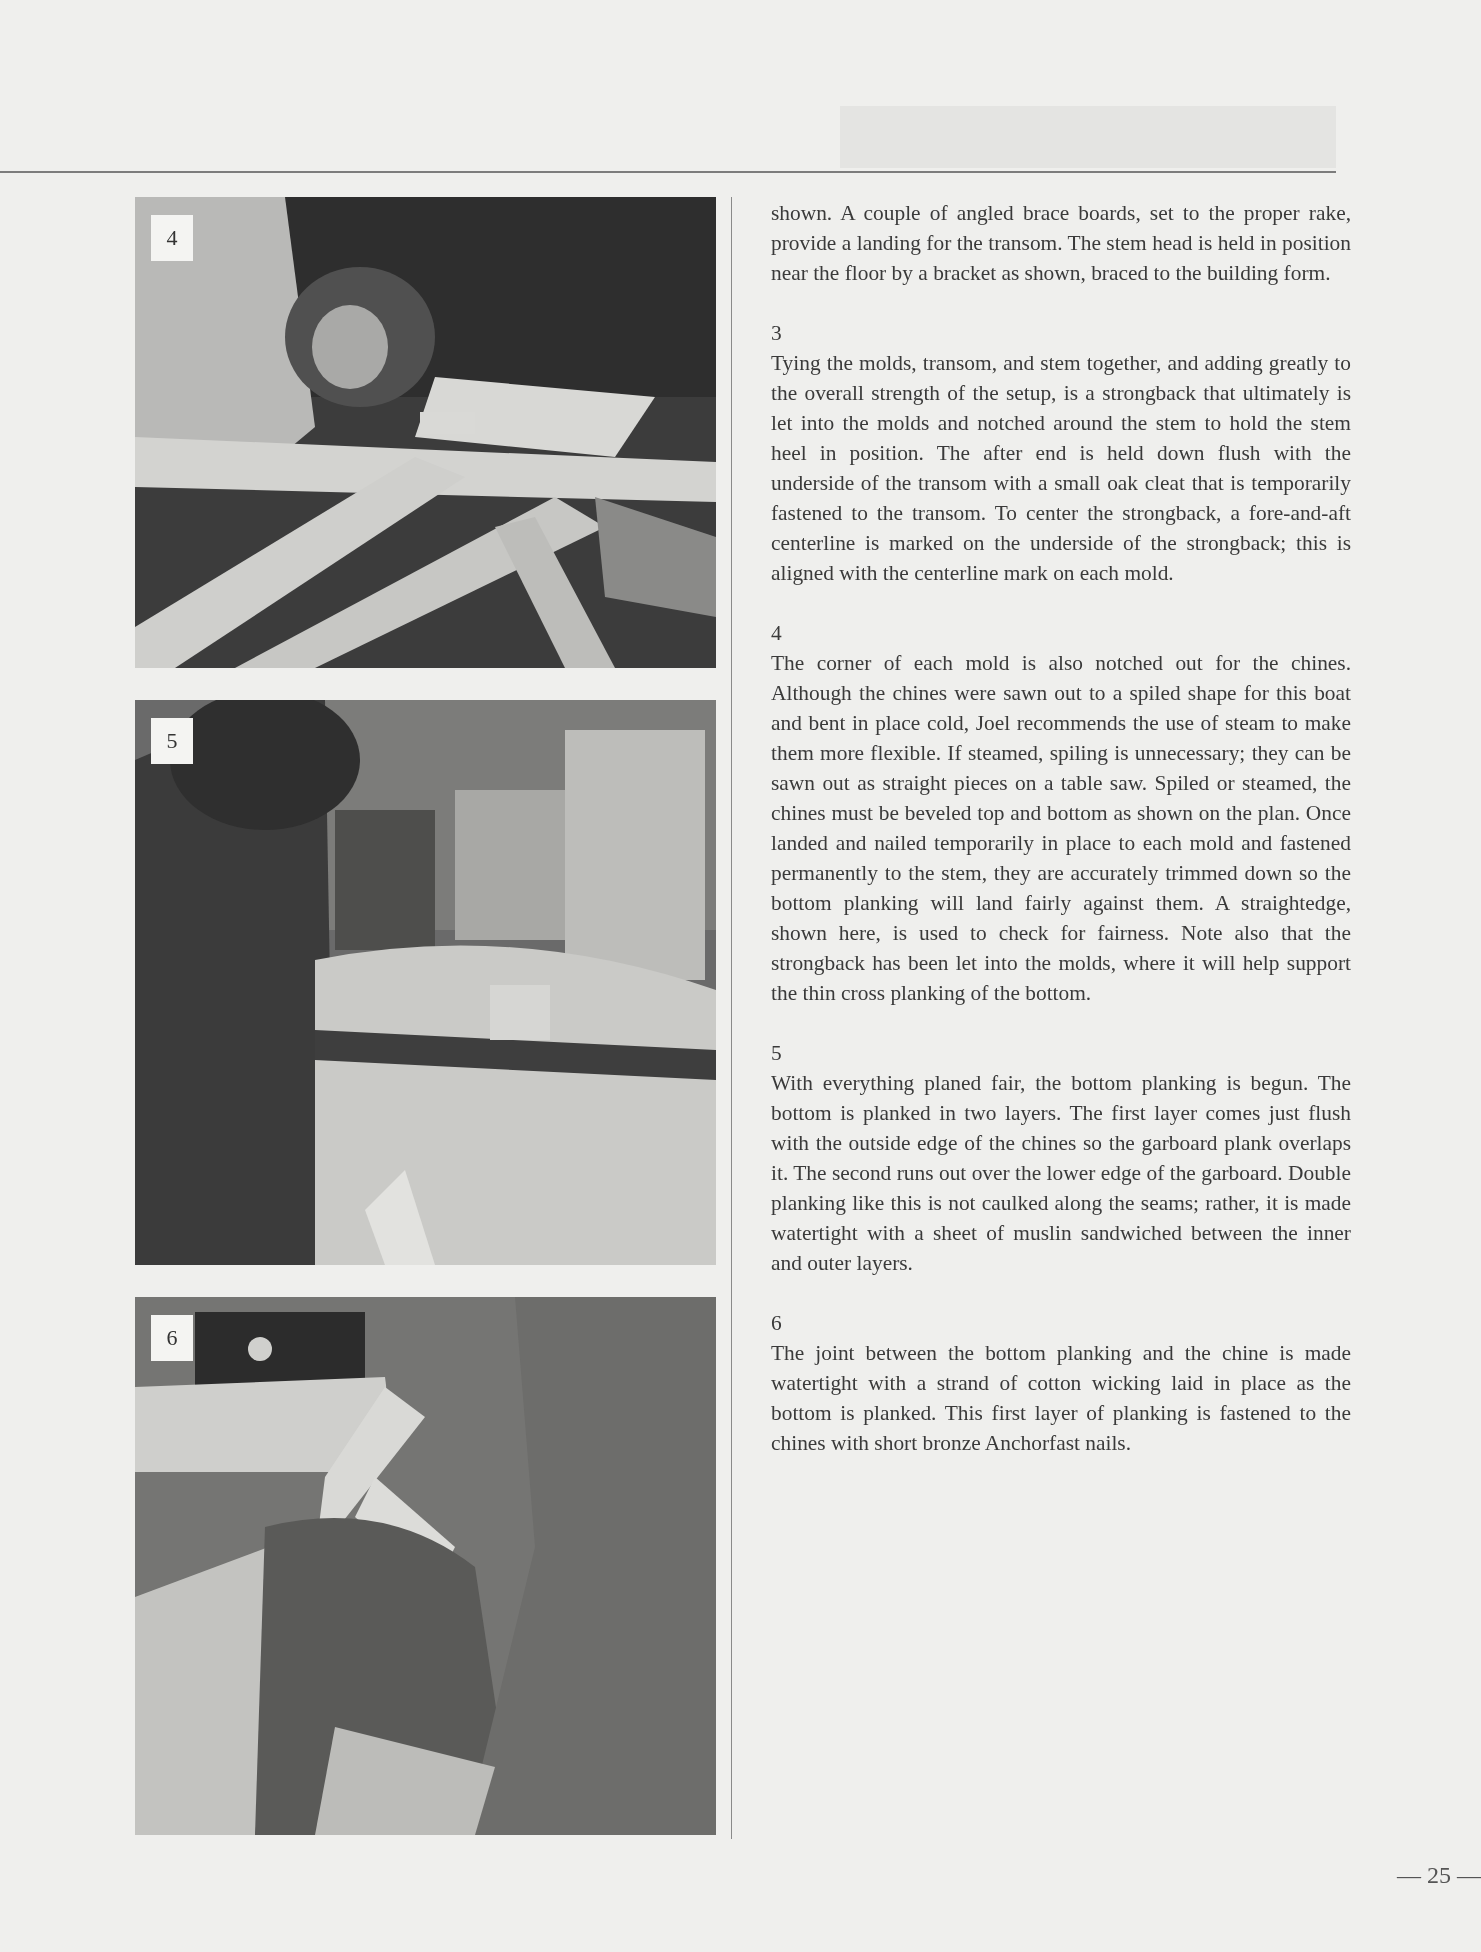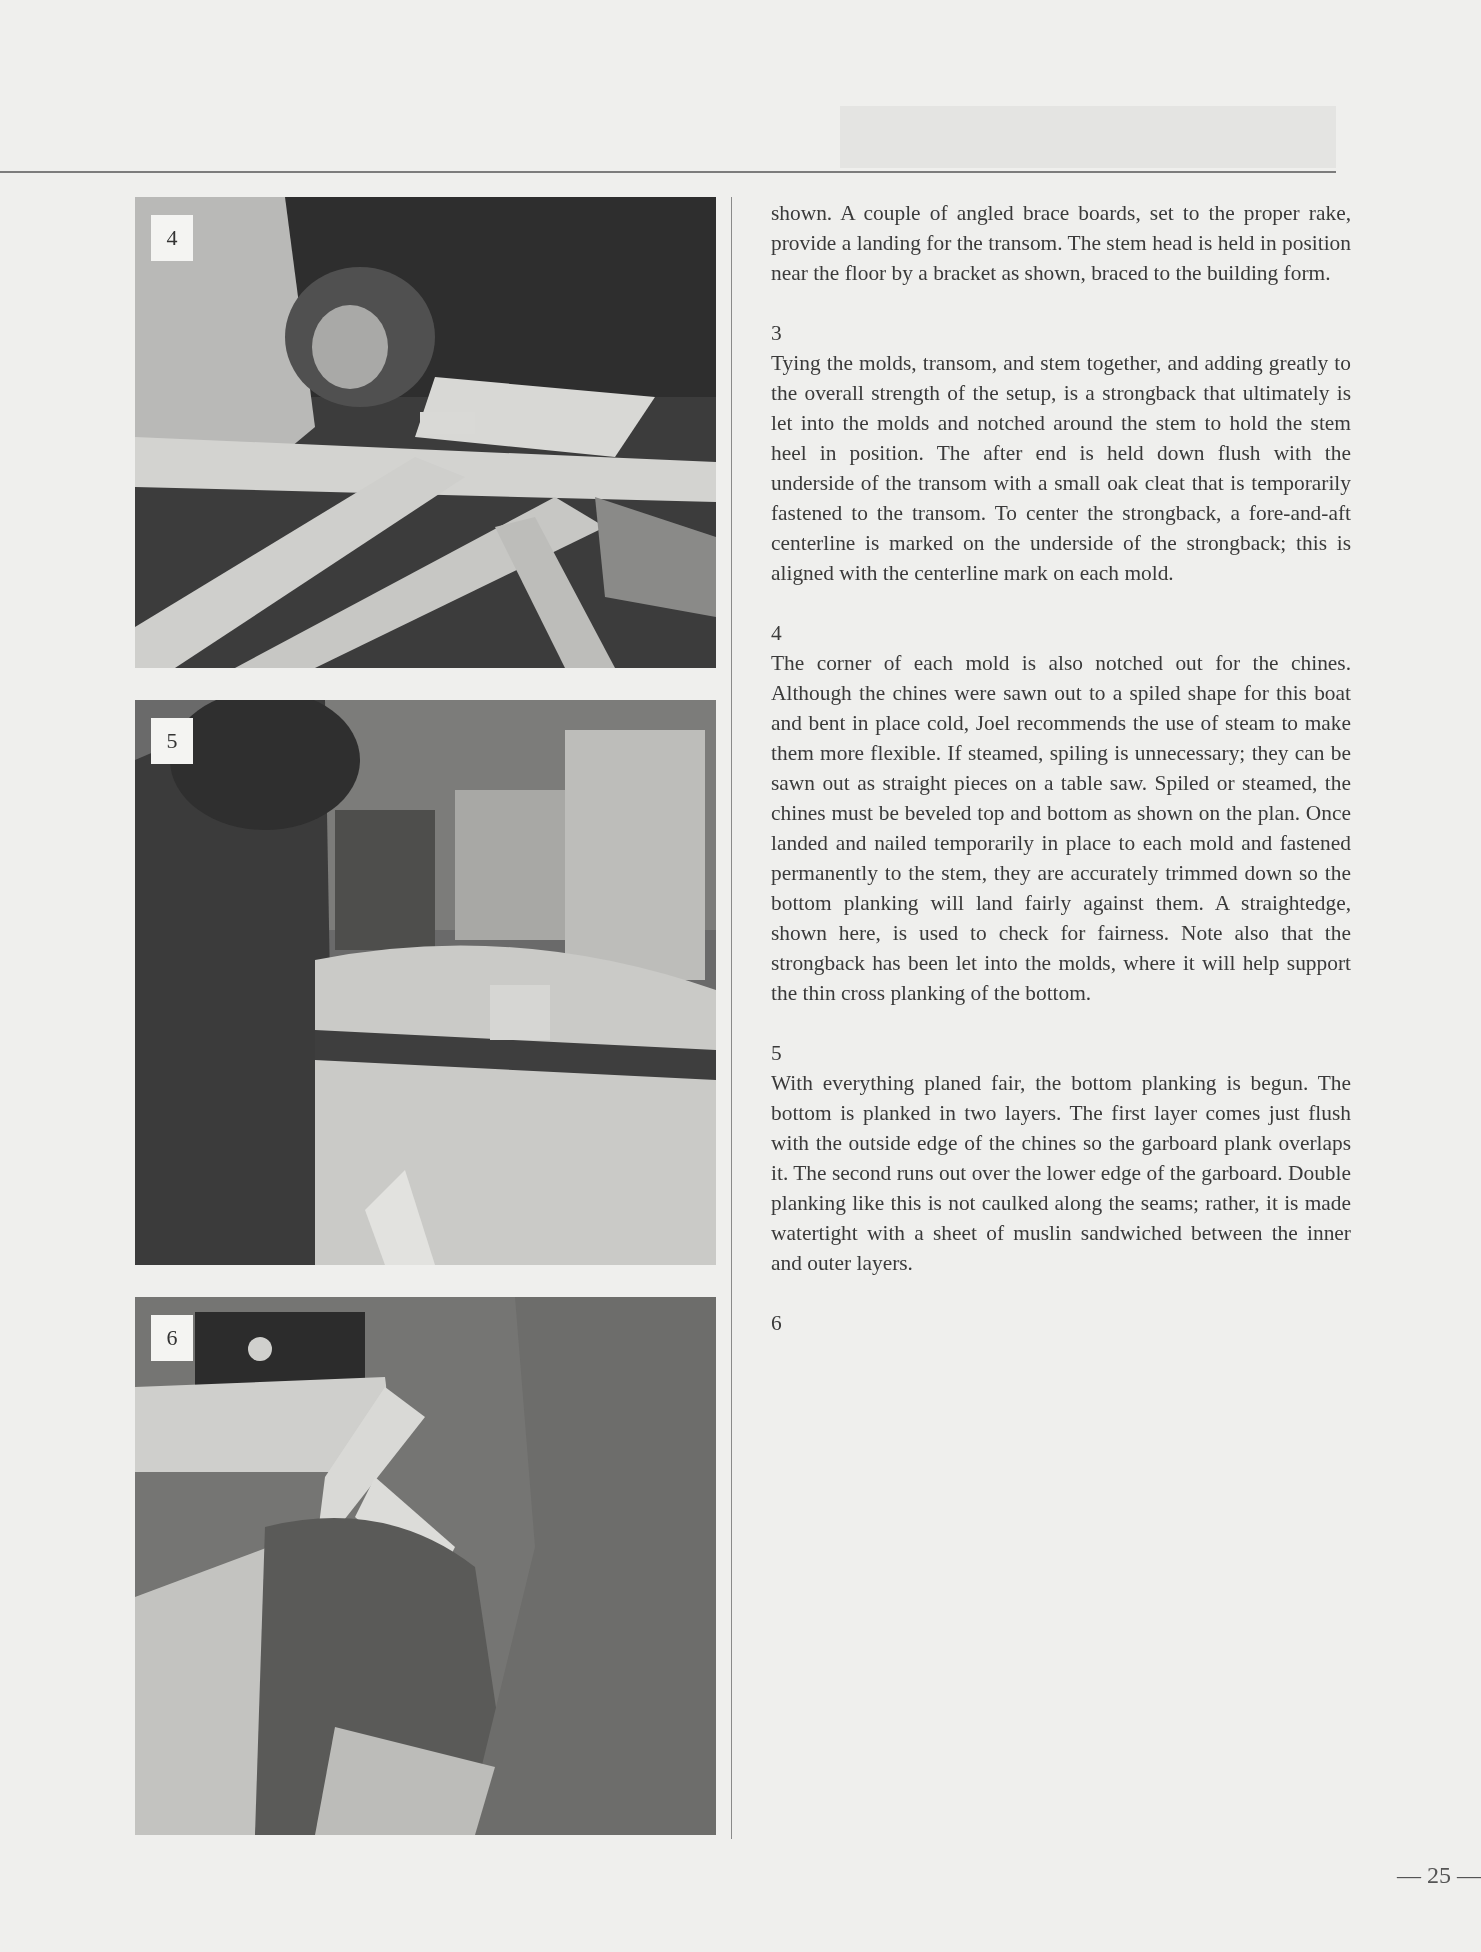--- a/index.html
+++ b/index.html
@@ -122,16 +122,17 @@
     <p>The corner of each mold is also notched out for the chines. Although the chines were sawn out to a spiled shape for this boat and bent in place cold, Joel recommends the use of steam to make them more flexible. If steamed, spiling is unnecessary; they can be sawn out as straight pieces on a table saw. Spiled or steamed, the chines must be beveled top and bottom as shown on the plan. Once landed and nailed temporarily in place to each mold and fastened permanently to the stem, they are accurately trimmed down so the bottom planking will land fairly against them. A straightedge, shown here, is used to check for fairness. Note also that the strongback has been let into the molds, where it will help support the thin cross planking of the bottom.</p>
   </div>
 
   <div class="step">
     <span class="step-num">5</span>
     <p>With everything planed fair, the bottom planking is begun. The bottom is planked in two layers. The first layer comes just flush with the outside edge of the chines so the garboard plank overlaps it. The second runs out over the lower edge of the garboard. Double planking like this is not caulked along the seams; rather, it is made watertight with a sheet of muslin sandwiched between the inner and outer layers.</p>
   </div>
 
   <div class="step">
     <span class="step-num">6</span>
+    <p>The joint between the bottom planking and the chine is made watertight with a strand of cotton wicking laid in place as the bottom is planked. This first layer of planking is fastened to the chines with short bronze Anchorfast nails.</p>
   </div>
 </div>
 
 <div class="page-number">— 25 —</div>
 
 </body></html>

